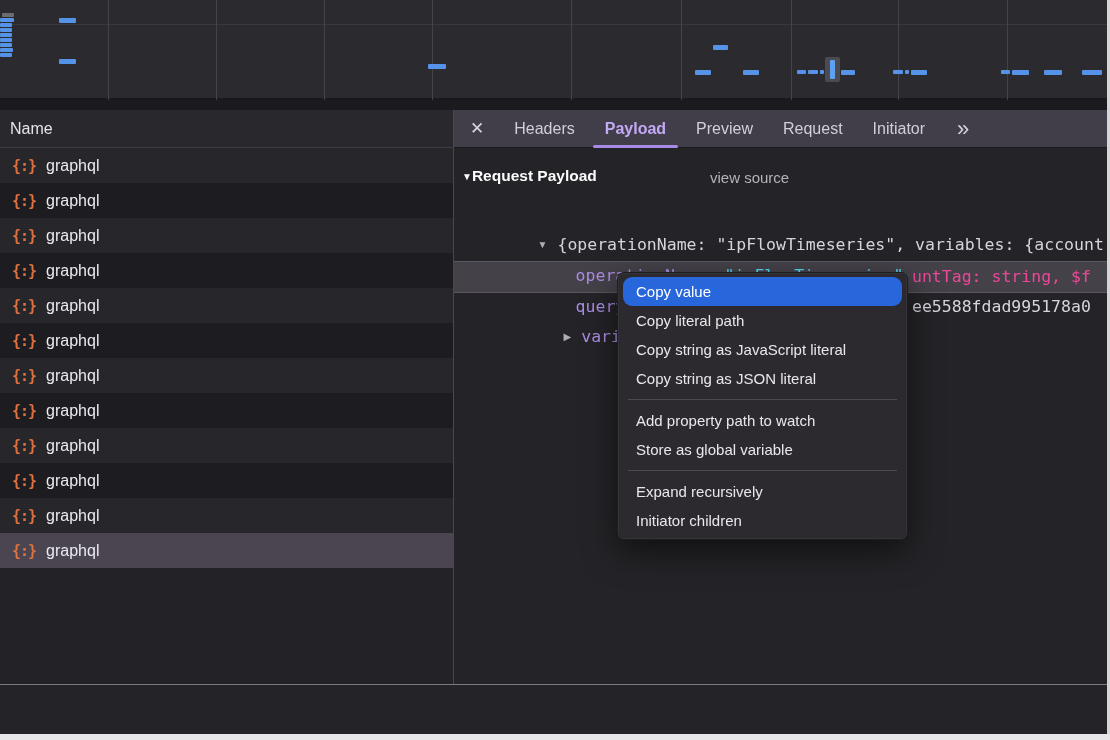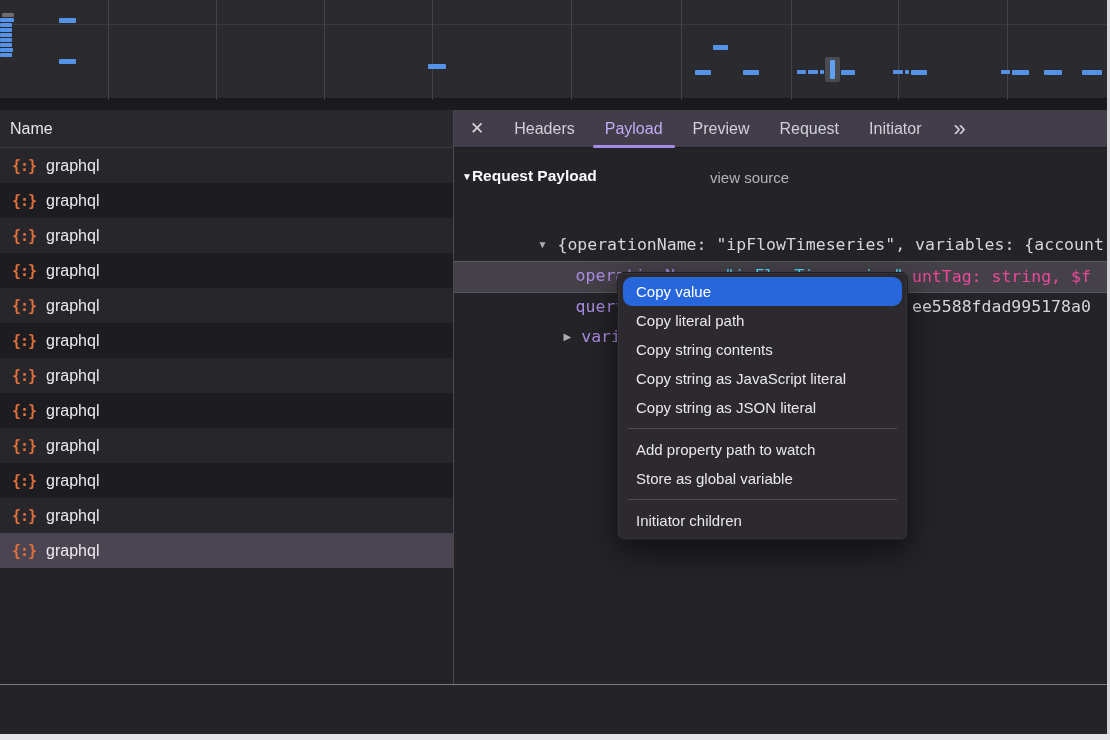--- a/index.html
+++ b/index.html
@@ -34,21 +34,21 @@
     font-size:15px; font-weight:bold; letter-spacing:-1px; }
 
   .v-divider { position:absolute; left:453px; top:110px; width:1px; height:624px; background:#4a484e; }
 
   
   .tab-bar { position:absolute; left:454px; top:110px; width:653px; height:38px;
     background:#413d49; border-bottom:1px solid #1b1a1d;
     display:flex; align-items:center; gap:30px; padding-left:16px; }
   .close-x { color:#d6d3db; font-size:17px; line-height:38px; cursor:default; }
   .tab { position:relative; color:#d2cfd8; font-size:16px; height:38px; line-height:38px; cursor:default;text-align:center; }
-  .tab.active { color:#c3aaf7; }
+  .tab.active { color:#c3aaf7;font-weight:bold; }
   .tab.active::after { content:""; position:absolute; left:-12px; right:-12px; bottom:0;
     height:3px; background:#a78ae8; border-radius:2px; }
   .overflow-chevrons { color:#d6d3db; font-size:22px; line-height:38px; margin-left:2px; cursor:default; }
 
   
   .payload-panel { position:absolute; left:454px; top:148px; width:653px; height:536px;
     background:#242327; overflow:hidden; }
   .rp-header { position:absolute; left:8px; top:19px; color:#fbfafc; font-size:15.5px; font-weight:bold; }
   .rp-header .tri { font-size:10px; color:#fbfafc; vertical-align:1px; }
   .view-source { position:absolute; left:256px; top:21px; color:#b5b3ba; font-size:15px; cursor:default; }
@@ -208,27 +208,27 @@
 
     <div class="tree-line" style="left:50px; top:144px;">
       <span class="tri-gray">▶</span><span> </span><span class="k">variables</span>
     </div>
     <div class="tree-line" style="left:458px; top:144px;">ee5588fdad995178a0</div>
   </div>
 
   <div class="context-menu" id="context-menu">
       <div class="menu-item highlighted">Copy value</div>
       <div class="menu-item">Copy literal path</div>
-      <div class="menu-item">Copy string contents</div>
       <div class="menu-item">Copy string as JavaScript literal</div>
       <div class="menu-item">Copy string as JSON literal</div>
       <div class="menu-sep"></div>
       <div class="menu-item">Add property path to watch</div>
       <div class="menu-item">Store as global variable</div>
       <div class="menu-sep"></div>
+      <div class="menu-item">Expand recursively</div>
       <div class="menu-item">Initiator children</div>
     </div>
 
   <div class="footer-line"></div>
   <div class="footer"></div>
   <div class="right-sliver"></div>
   <div class="bottom-strip"></div>
 </div>
 
 </body></html>

